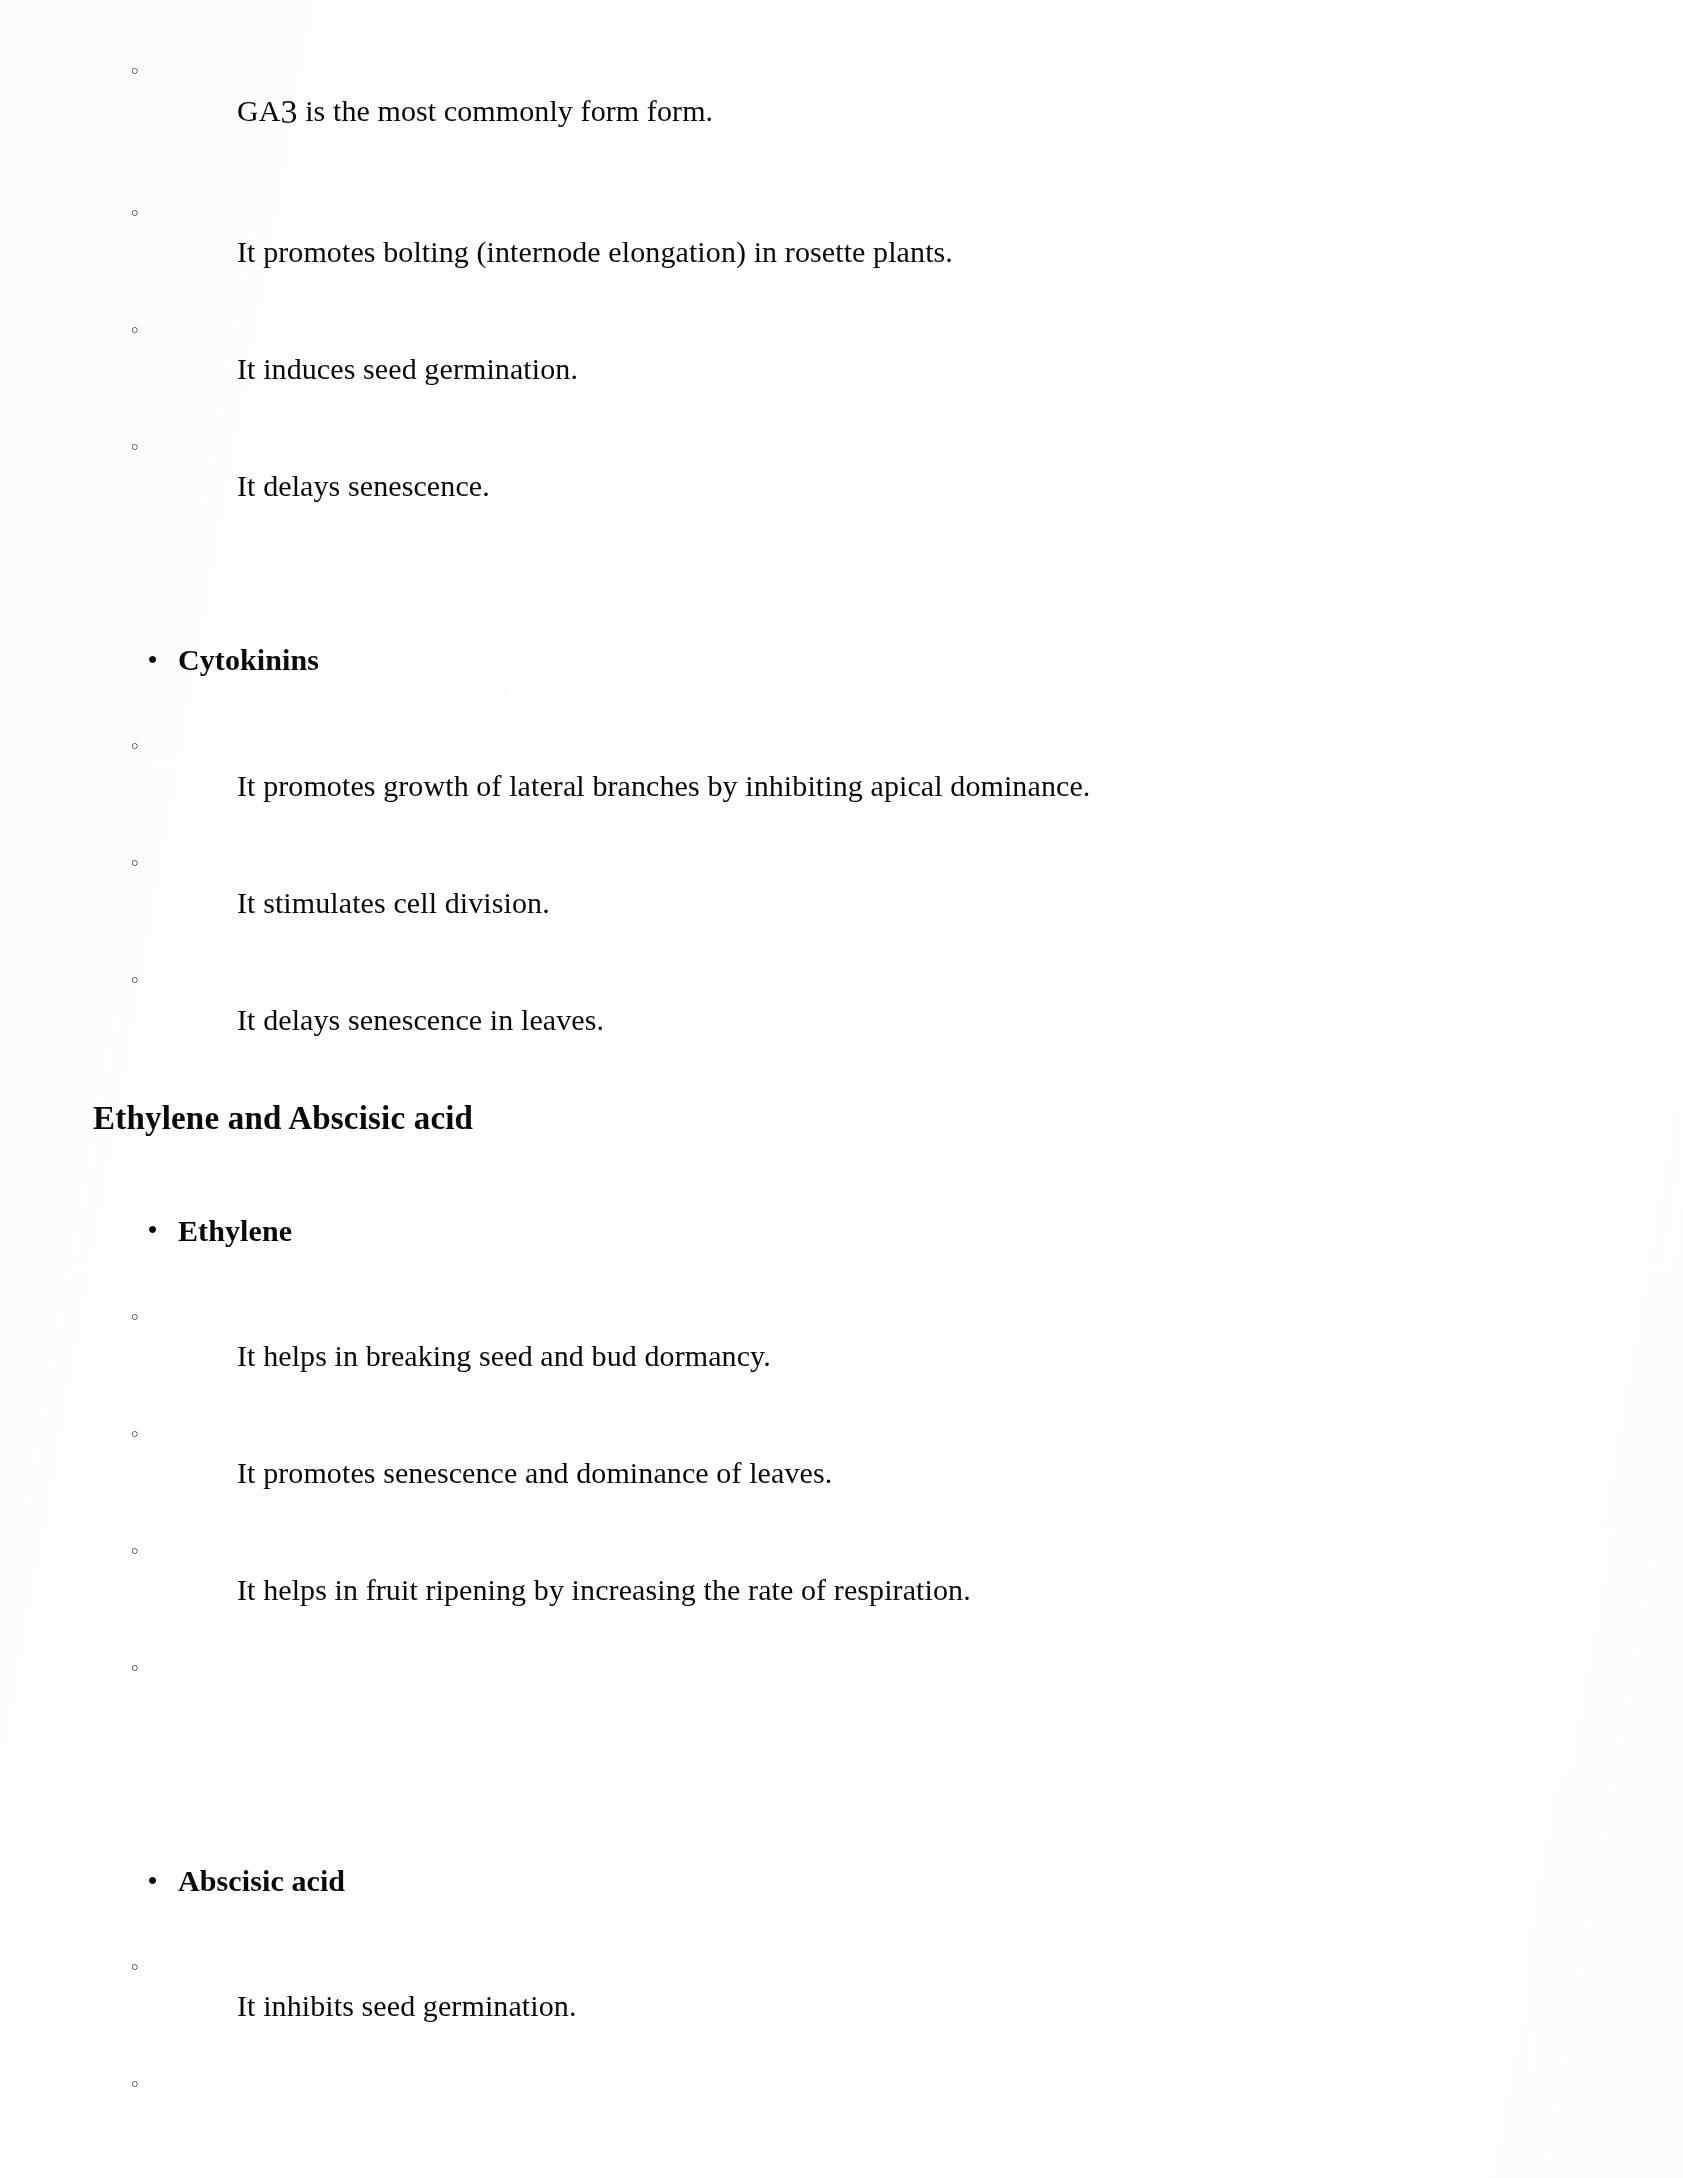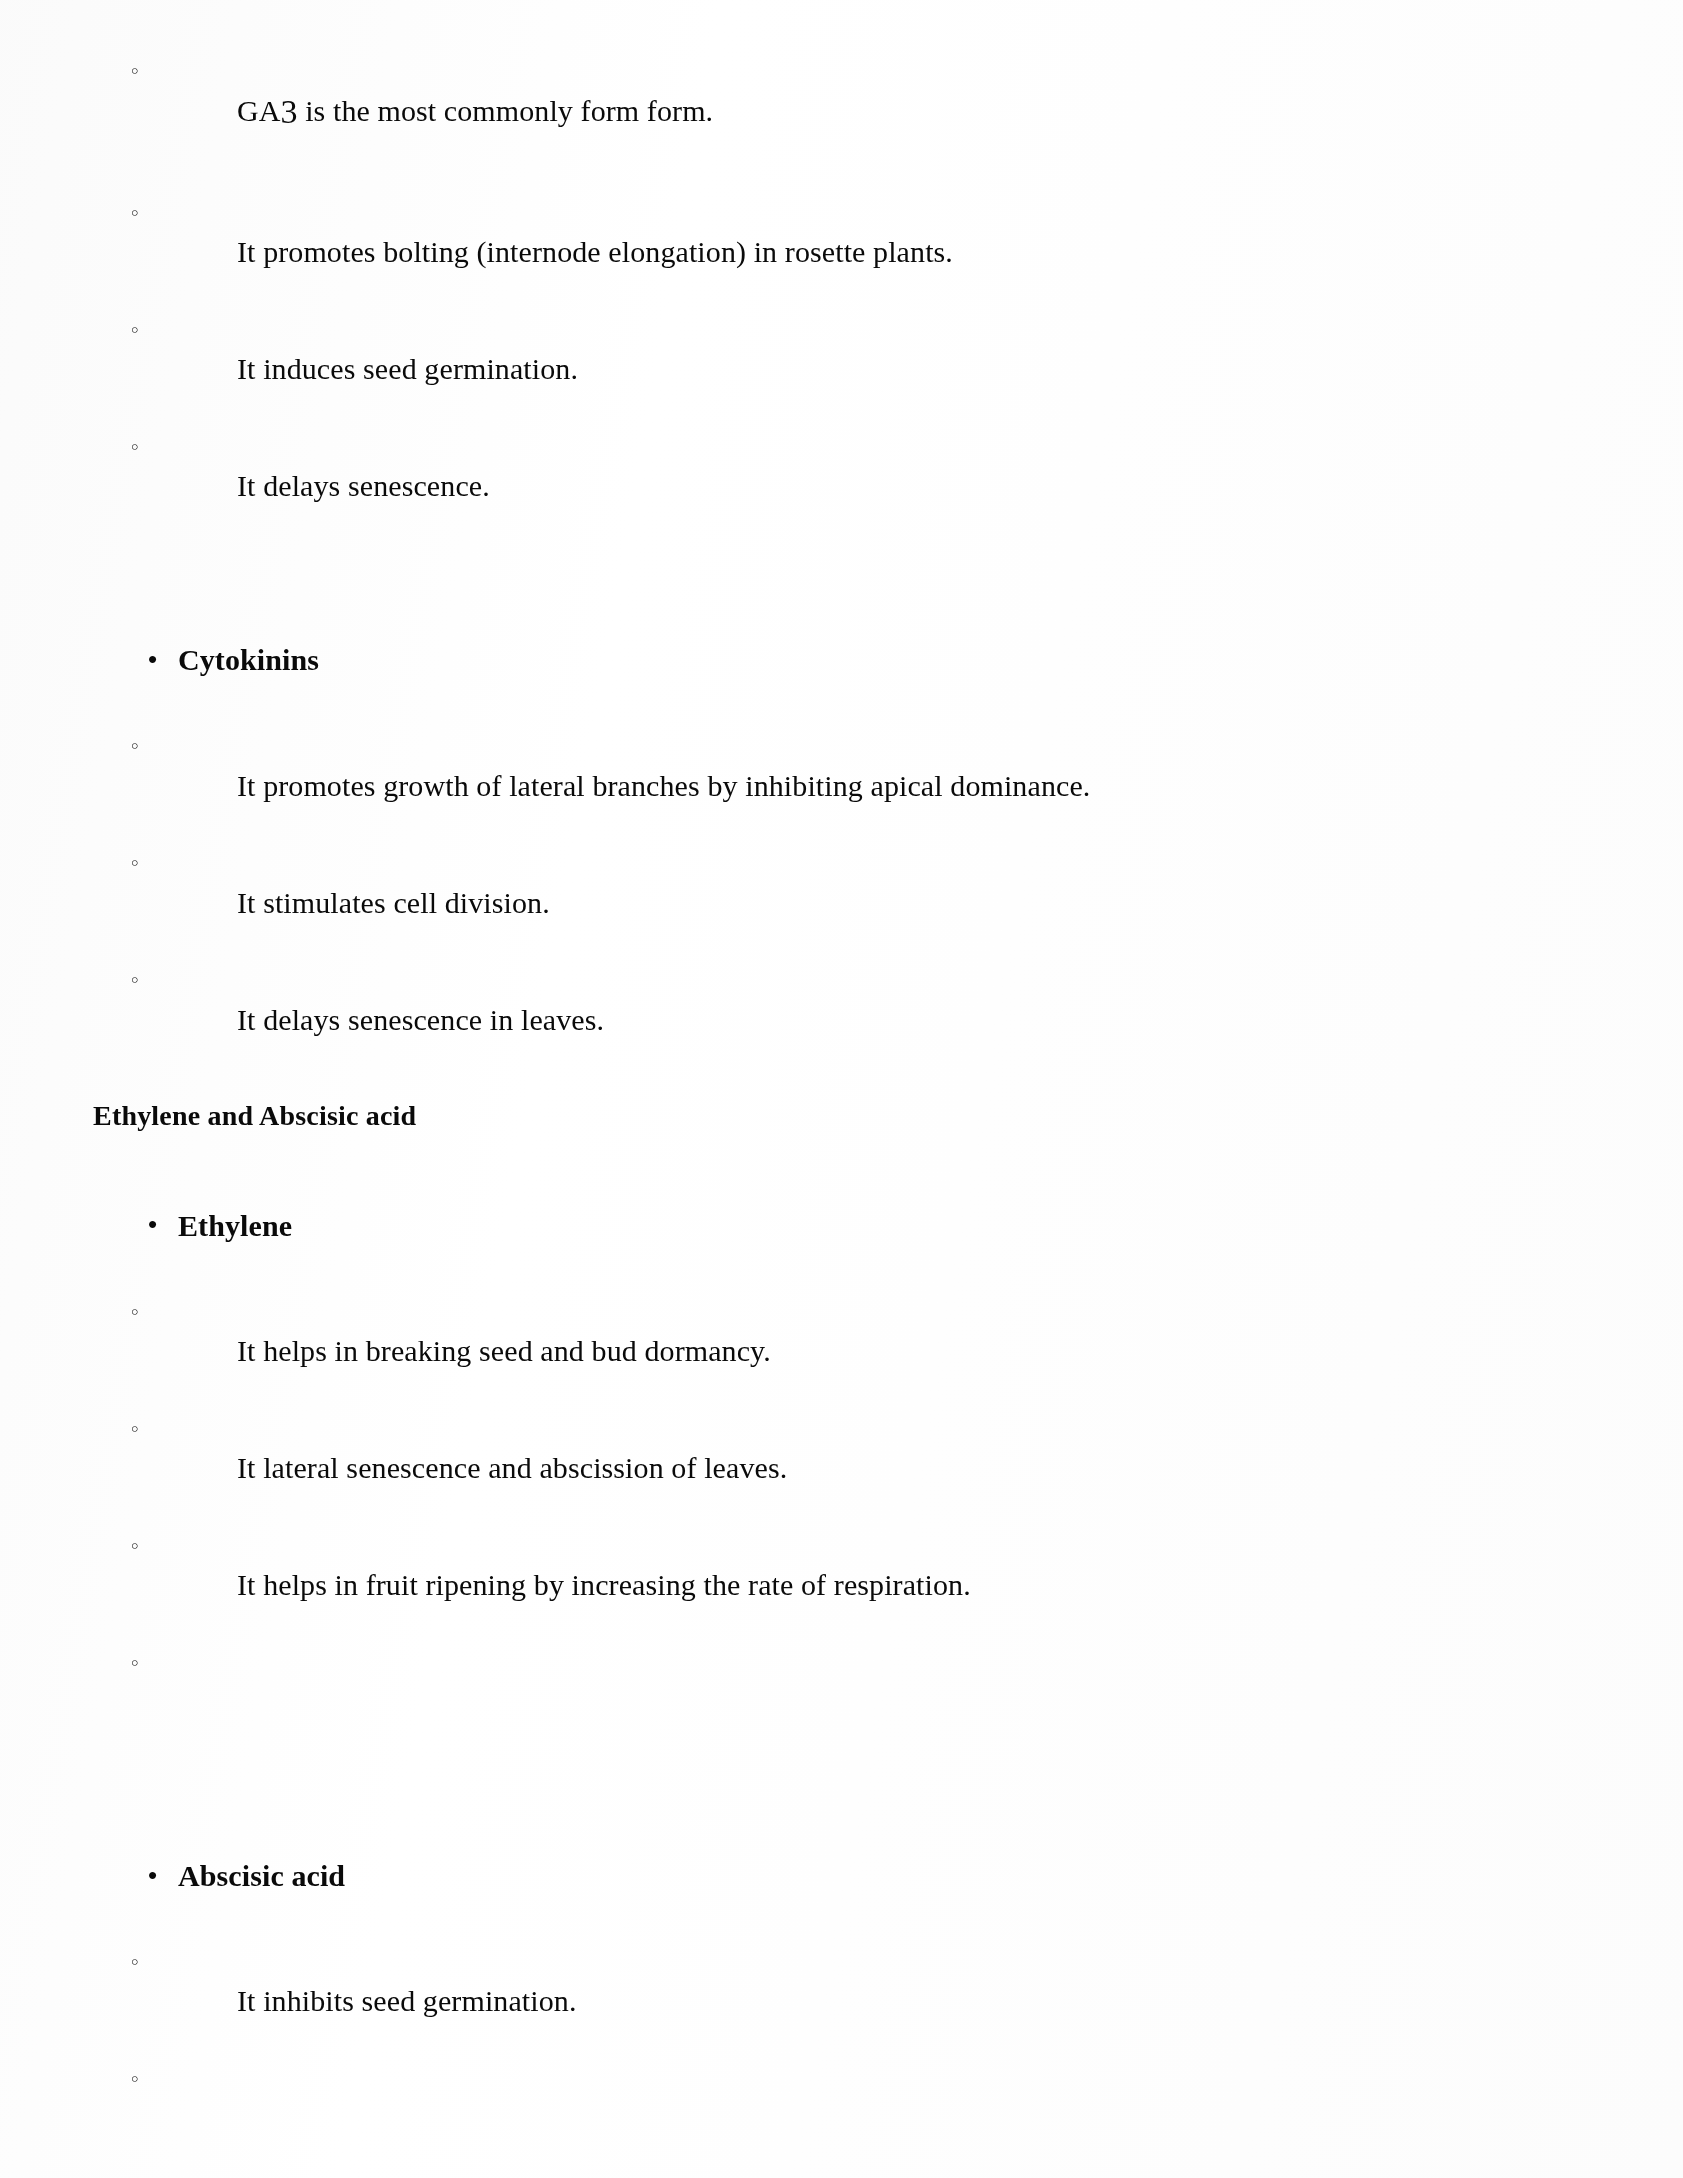--- a/index.html
+++ b/index.html
@@ -77,21 +77,21 @@
     position: absolute;
     left: 4px;
     top: 0.10em;
     font-size: 19px;
     line-height: 1.95;
     font-family: "DejaVu Sans", "Liberation Sans", sans-serif;
   }
 
   
   .section-heading {
-    font-size: 28px;
+    font-size: 33px;
     font-weight: bold;
     letter-spacing: 0.2px;
     margin: 0;
     padding-left: 6px;
   }
 
   
   .block { position: relative; }
   .gap-sm { height: 22px; }
   .gap-md { height: 46px; }
@@ -172,21 +172,21 @@
     </div>
 
     <div class="gap-md"></div>
 
     <div class="block">
       <ul class="lvl2">
         <li>
           <span class="marker">◦</span><span>It helps in breaking seed and bud dormancy.</span>
         </li>
         <li>
-          <span class="marker">◦</span><span>It lateral senescence and abscission of leaves.</span>
+          <span class="marker">◦</span><span>It promotes senescence and dominance of leaves.</span>
         </li>
         <li>
           <span class="marker">◦</span><span>It helps in fruit ripening by increasing the rate of respiration.</span>
         </li>
         <li>
           <span class="marker">◦</span>
         </li>
       </ul>
     </div>
 

